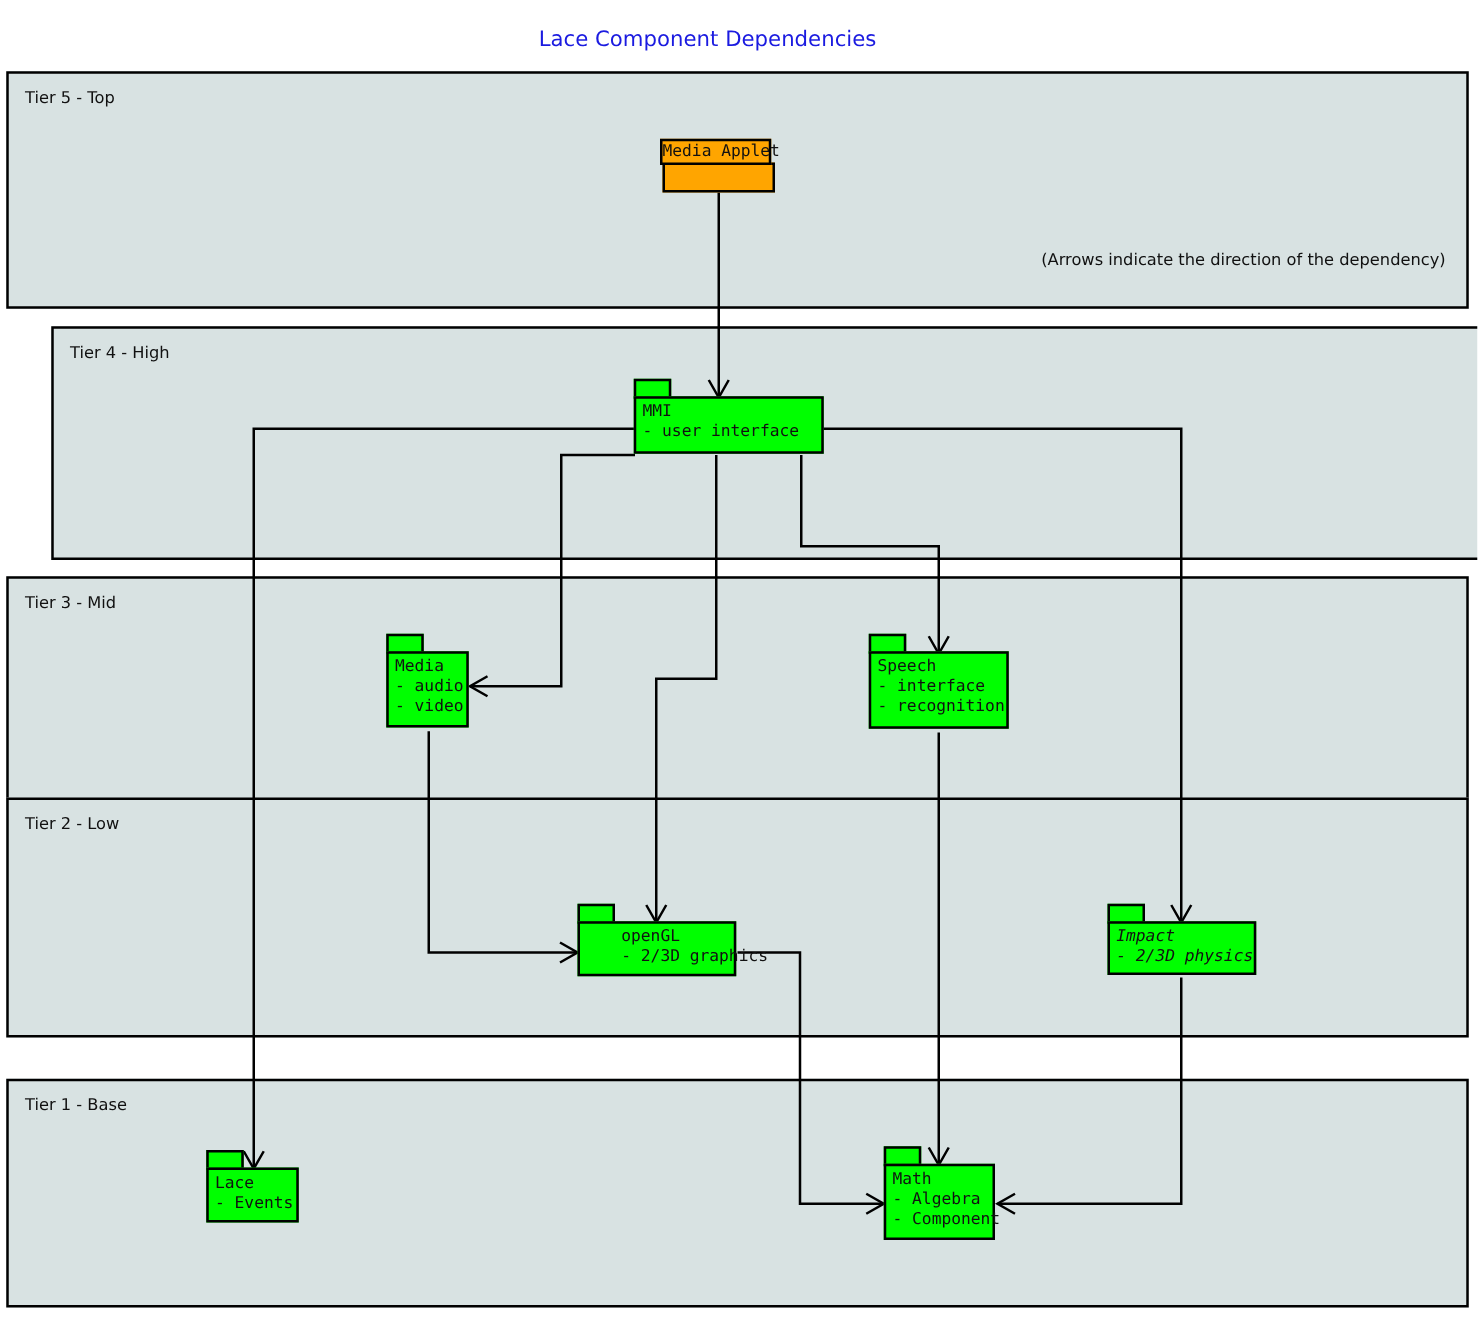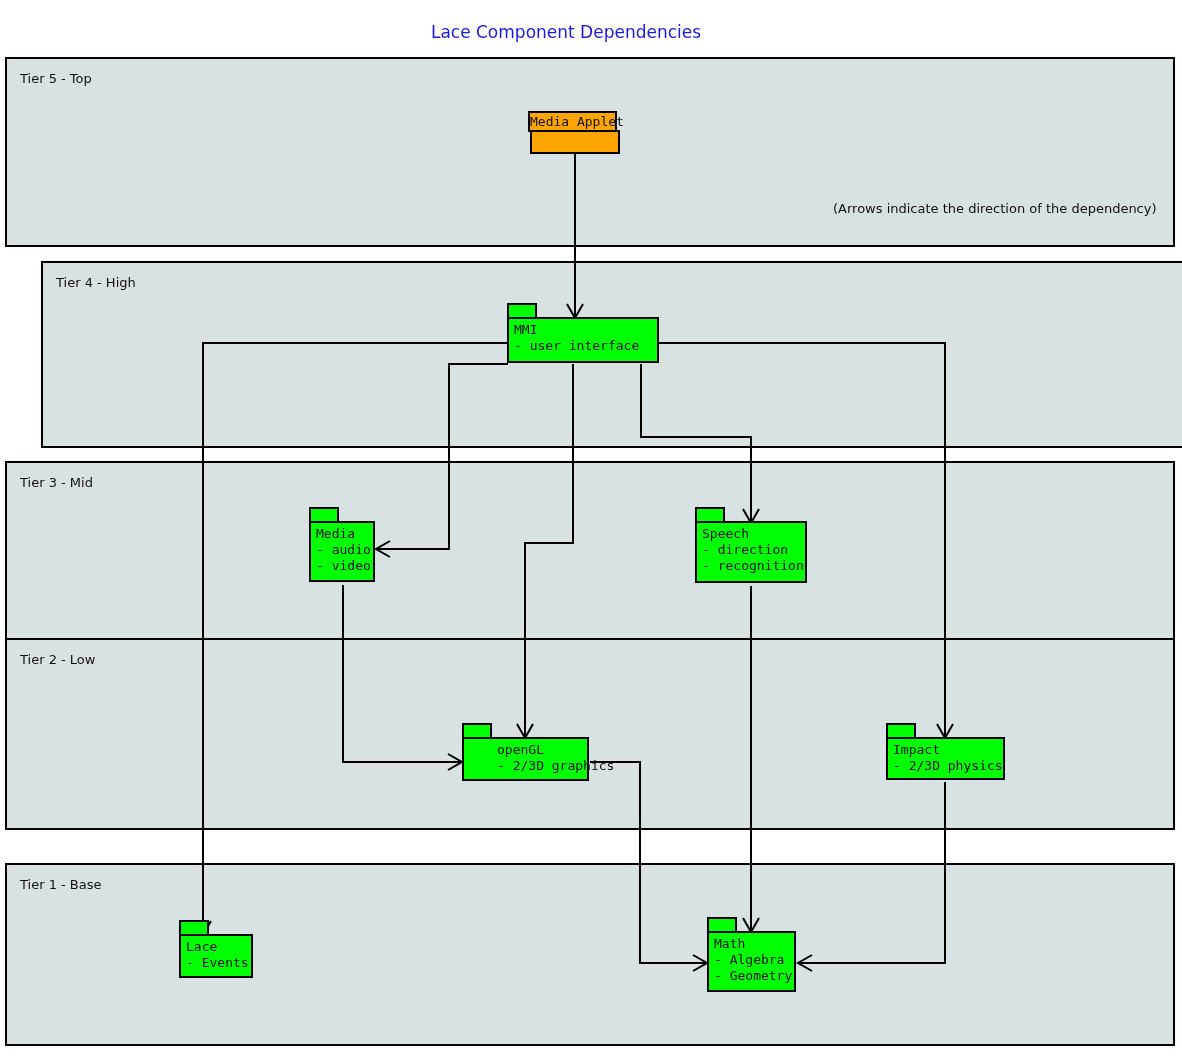--- a/index.html
+++ b/index.html
@@ -133,51 +133,51 @@
       <div>Media</div>
       <div>- audio</div>
       <div>- video</div>
     </div>
   </div>
 
   <div class="comp z-comp" style="left:695px;top:507px;">
     <div class="tab"></div>
     <div class="body" style="width:112px;height:62px;">
       <div>Speech</div>
-      <div>- direction</div>
+      <div>- interface</div>
       <div>- recognition</div>
     </div>
   </div>
 
   <div class="comp z-comp" style="left:462px;top:723px;">
     <div class="tab"></div>
     <div class="body" style="width:127px;height:44px;padding-left:33px;">
       <div>openGL</div>
       <div>- 2/3D graphics</div>
     </div>
   </div>
 
-  <div class="comp z-comp" style="left:886px;top:723px;">
+  <div class="comp z-comp" style="left:886px;top:723px;font-style:italic;">
     <div class="tab"></div>
     <div class="body" style="width:119px;height:43px;">
       <div>Impact</div>
       <div>- 2/3D physics</div>
     </div>
   </div>
 
-  <div class="comp z-comp" style="left:165px;top:920px;margin-left:14px;">
+  <div class="comp z-comp" style="left:165px;top:920px;">
     <div class="tab"></div>
     <div class="body" style="width:74px;height:44px;">
       <div>Lace</div>
       <div>- Events</div>
     </div>
   </div>
 
   <div class="comp z-comp" style="left:707px;top:917px;">
     <div class="tab"></div>
     <div class="body" style="width:89px;height:61px;">
       <div>Math</div>
       <div>- Algebra</div>
-      <div>- Geometry</div>
+      <div>- Component</div>
     </div>
   </div>
 
 </div>
 
 </body></html>

